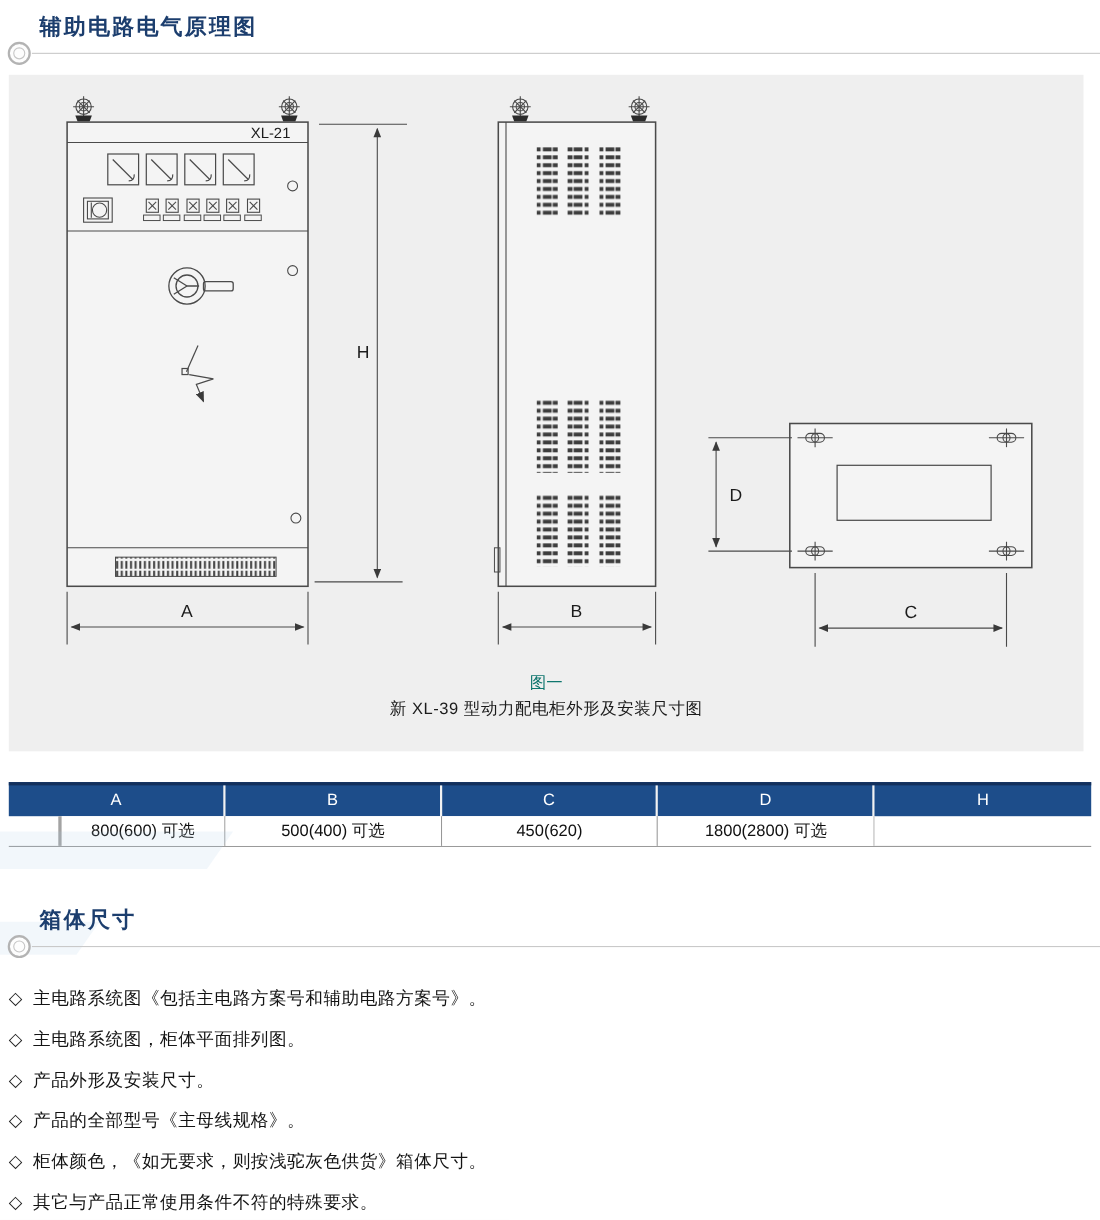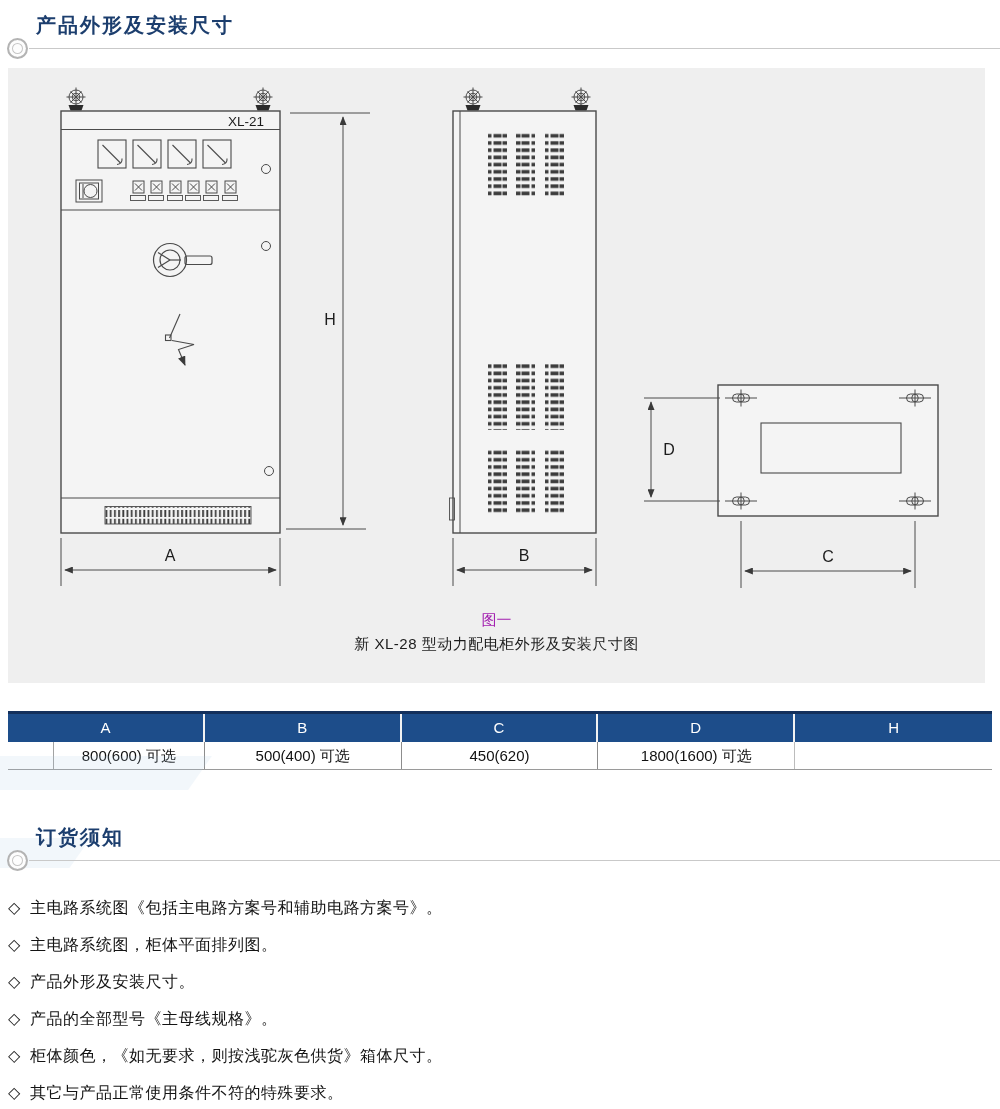--- a/index.html
+++ b/index.html
@@ -26,56 +26,56 @@
   .wm { position:absolute; background:#aecbe4; opacity:0.16; pointer-events:none; }
   .wm1 { left:0; top:756px; width:230px; height:34px; transform:skewX(-35deg) translateX(-30px); }
   .wm2 { left:0; top:838px; width:120px; height:30px; transform:skewX(-35deg) translateX(-40px); }
   
   .panel {
     position:relative; margin:6px 8px 0 8px; width:977px; height:615px;
     background:#efefef;
   }
   .panel svg { display:block; }
   .cap1 { position:absolute; left:0; right:0; top:543px; text-align:center;
-          font-size:15px; color:#a21caf; }
+          font-size:15px; color:#0f766e; }
   .cap2 { position:absolute; left:0; right:0; top:567px; text-align:center;
           font-size:15px; color:#1c1c1c; letter-spacing:0.5px; }
   
   .dim-table { margin:28px 8px 0 8px; width:984px; border-bottom:1px solid #9a9a9a; }
   .dim-row { display:grid; grid-template-columns:repeat(5,1fr); }
   .dim-row.head { background:#1d4d8a; border-top:3px solid #13305c; }
   .dim-row.head .cell {
     color:#ffffff; font-size:15px; text-align:center; height:28px; line-height:28px;
     border-right:2px solid #f2f2f2;
   }
   .dim-row.head .cell:last-child { border-right:none; }
   .dim-row.vals .cell {
     background:#ffffff; color:#111; font-size:15px; text-align:center;
     height:27px; line-height:27px; border-right:1px solid #8d8d8d;
     border-left:none;
   }
-  .dim-row.vals .cell:first-child { border-left:1px solid #a3a3a3;margin-left:45px; }
+  .dim-row.vals .cell:first-child { border-left:3px solid #a3a3a3;margin-left:45px; }
   .dim-row.vals .cell:last-child  { border-right:1px solid #bcbcbc; }
   
   .sec2 { margin-top:54px; }
   .notes { list-style:none; margin:24px 0 0 0; padding:0; }
   .notes li { height:37px; font-size:16px; color:#141414; display:flex; align-items:flex-start; }
   .notes .marker { width:22px; margin-left:8px; font-size:16px; color:#222; }
   .notes .txt { letter-spacing:0.5px; }
   text { font-family:"Liberation Sans","DejaVu Sans",sans-serif; }
 </style>
 </head>
 <body>
 
 <div class="wm wm1"></div>
 <div class="wm wm2"></div>
 
 <div style="padding-top:12px;">
   <div class="sec-head">
-    <h2 class="sec-title">产品外形及安装尺寸</h2>
+    <h2 class="sec-title">辅助电路电气原理图</h2>
     <div class="rule-row">
       <span class="ring"></span>
       <div class="rule"></div>
     </div>
   </div>
 
   <div class="panel">
     <svg width="977" height="540" viewBox="0 0 977 540">
       <defs>
         <marker id="ah" viewBox="0 0 10 8" refX="9" refY="4" markerWidth="9" markerHeight="7" orient="auto-start-reverse">
@@ -229,43 +229,43 @@
 
       <g stroke="#4a4a4a" stroke-width="1" fill="none">
         <line x1="733" y1="453" x2="733" y2="520"></line>
         <line x1="907" y1="453" x2="907" y2="520"></line>
         <line x1="737" y1="503" x2="903" y2="503" marker-start="url(#ah)" marker-end="url(#ah)"></line>
         <text x="820" y="494" text-anchor="middle" font-size="16" fill="#1c1c1c" stroke="none">C</text>
       </g>
     </svg>
 
     <div class="cap1">图一</div>
-    <div class="cap2">新 XL-28 型动力配电柜外形及安装尺寸图</div>
+    <div class="cap2">新 XL-39 型动力配电柜外形及安装尺寸图</div>
   </div>
 
   <div class="dim-table">
     <div class="dim-row head">
       <div class="cell">A</div>
       <div class="cell">B</div>
       <div class="cell">C</div>
       <div class="cell">D</div>
       <div class="cell">H</div>
     </div>
     <div class="dim-row vals">
       <div class="cell">800(600) 可选</div>
       <div class="cell">500(400) 可选</div>
       <div class="cell">450(620)</div>
-      <div class="cell">1800(1600) 可选</div>
+      <div class="cell">1800(2800) 可选</div>
     </div>
   </div>
 </div>
 
 <div class="sec2">
   <div class="sec-head">
-    <h2 class="sec-title">订货须知</h2>
+    <h2 class="sec-title">箱体尺寸</h2>
     <div class="rule-row">
       <span class="ring"></span>
       <div class="rule"></div>
     </div>
   </div>
 
   <ul class="notes">
     <li>
       <span class="marker">◇</span>
       <span class="txt">主电路系统图《包括主电路方案号和辅助电路方案号》。</span>

